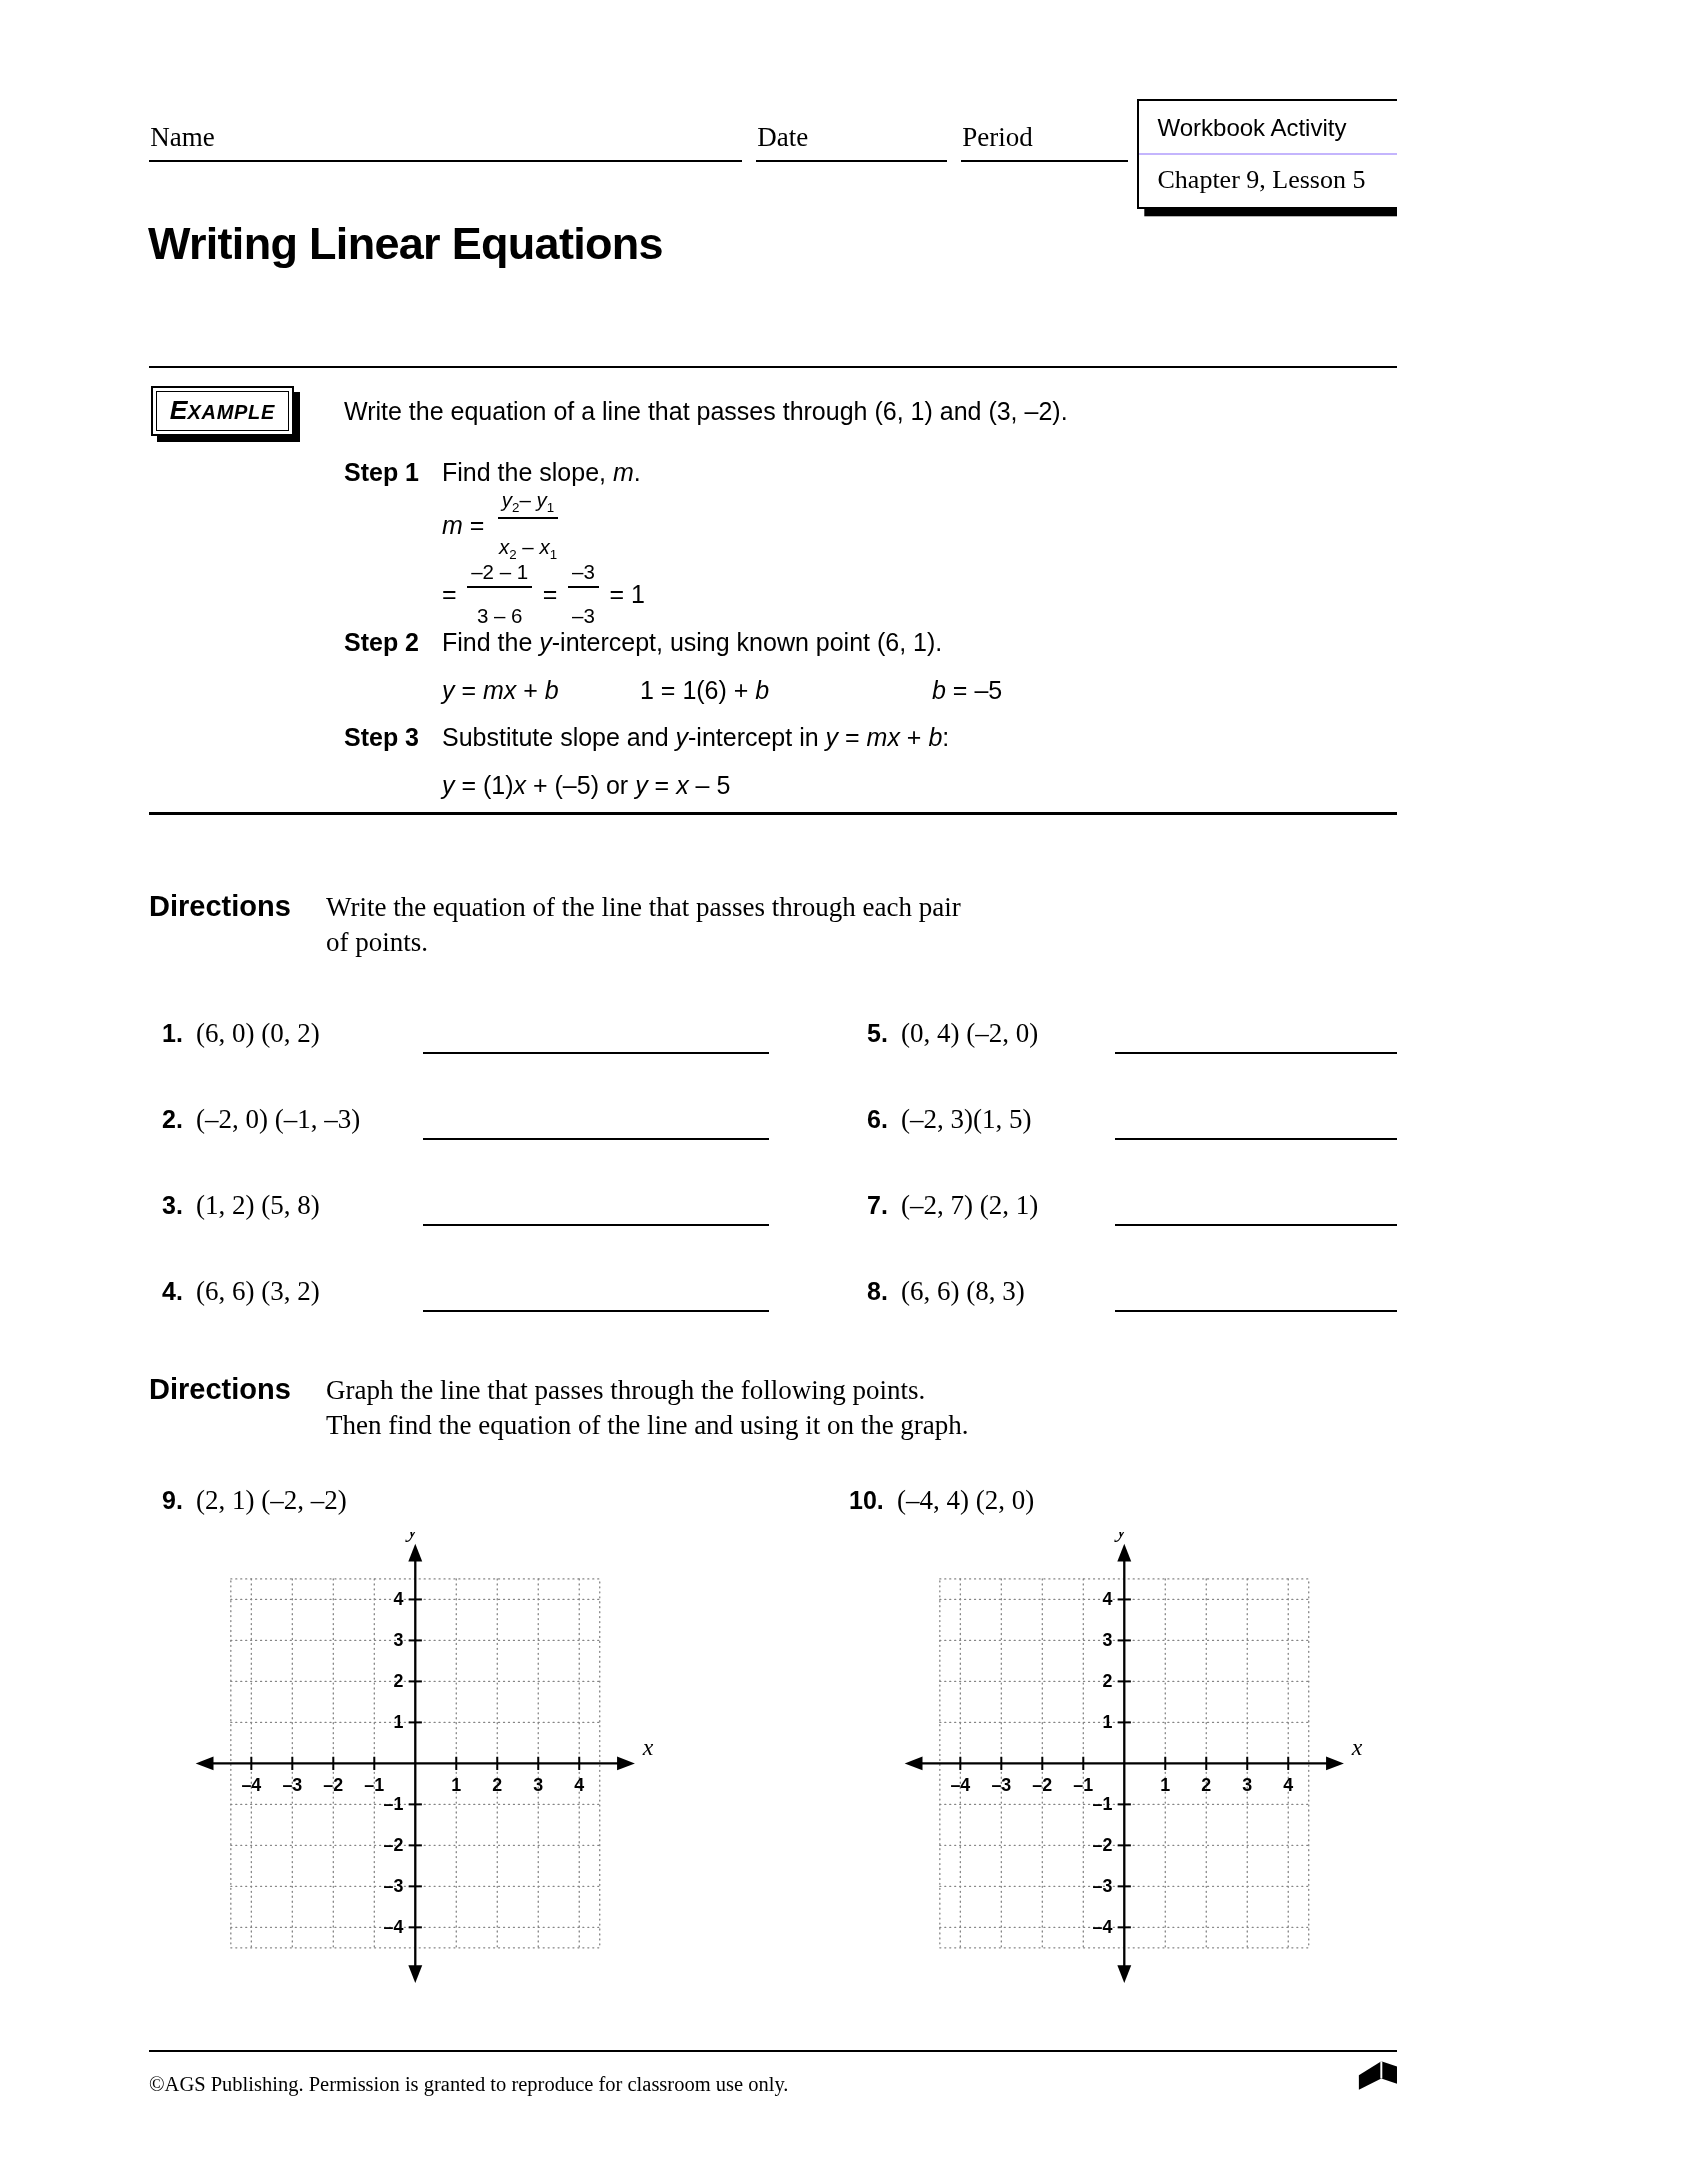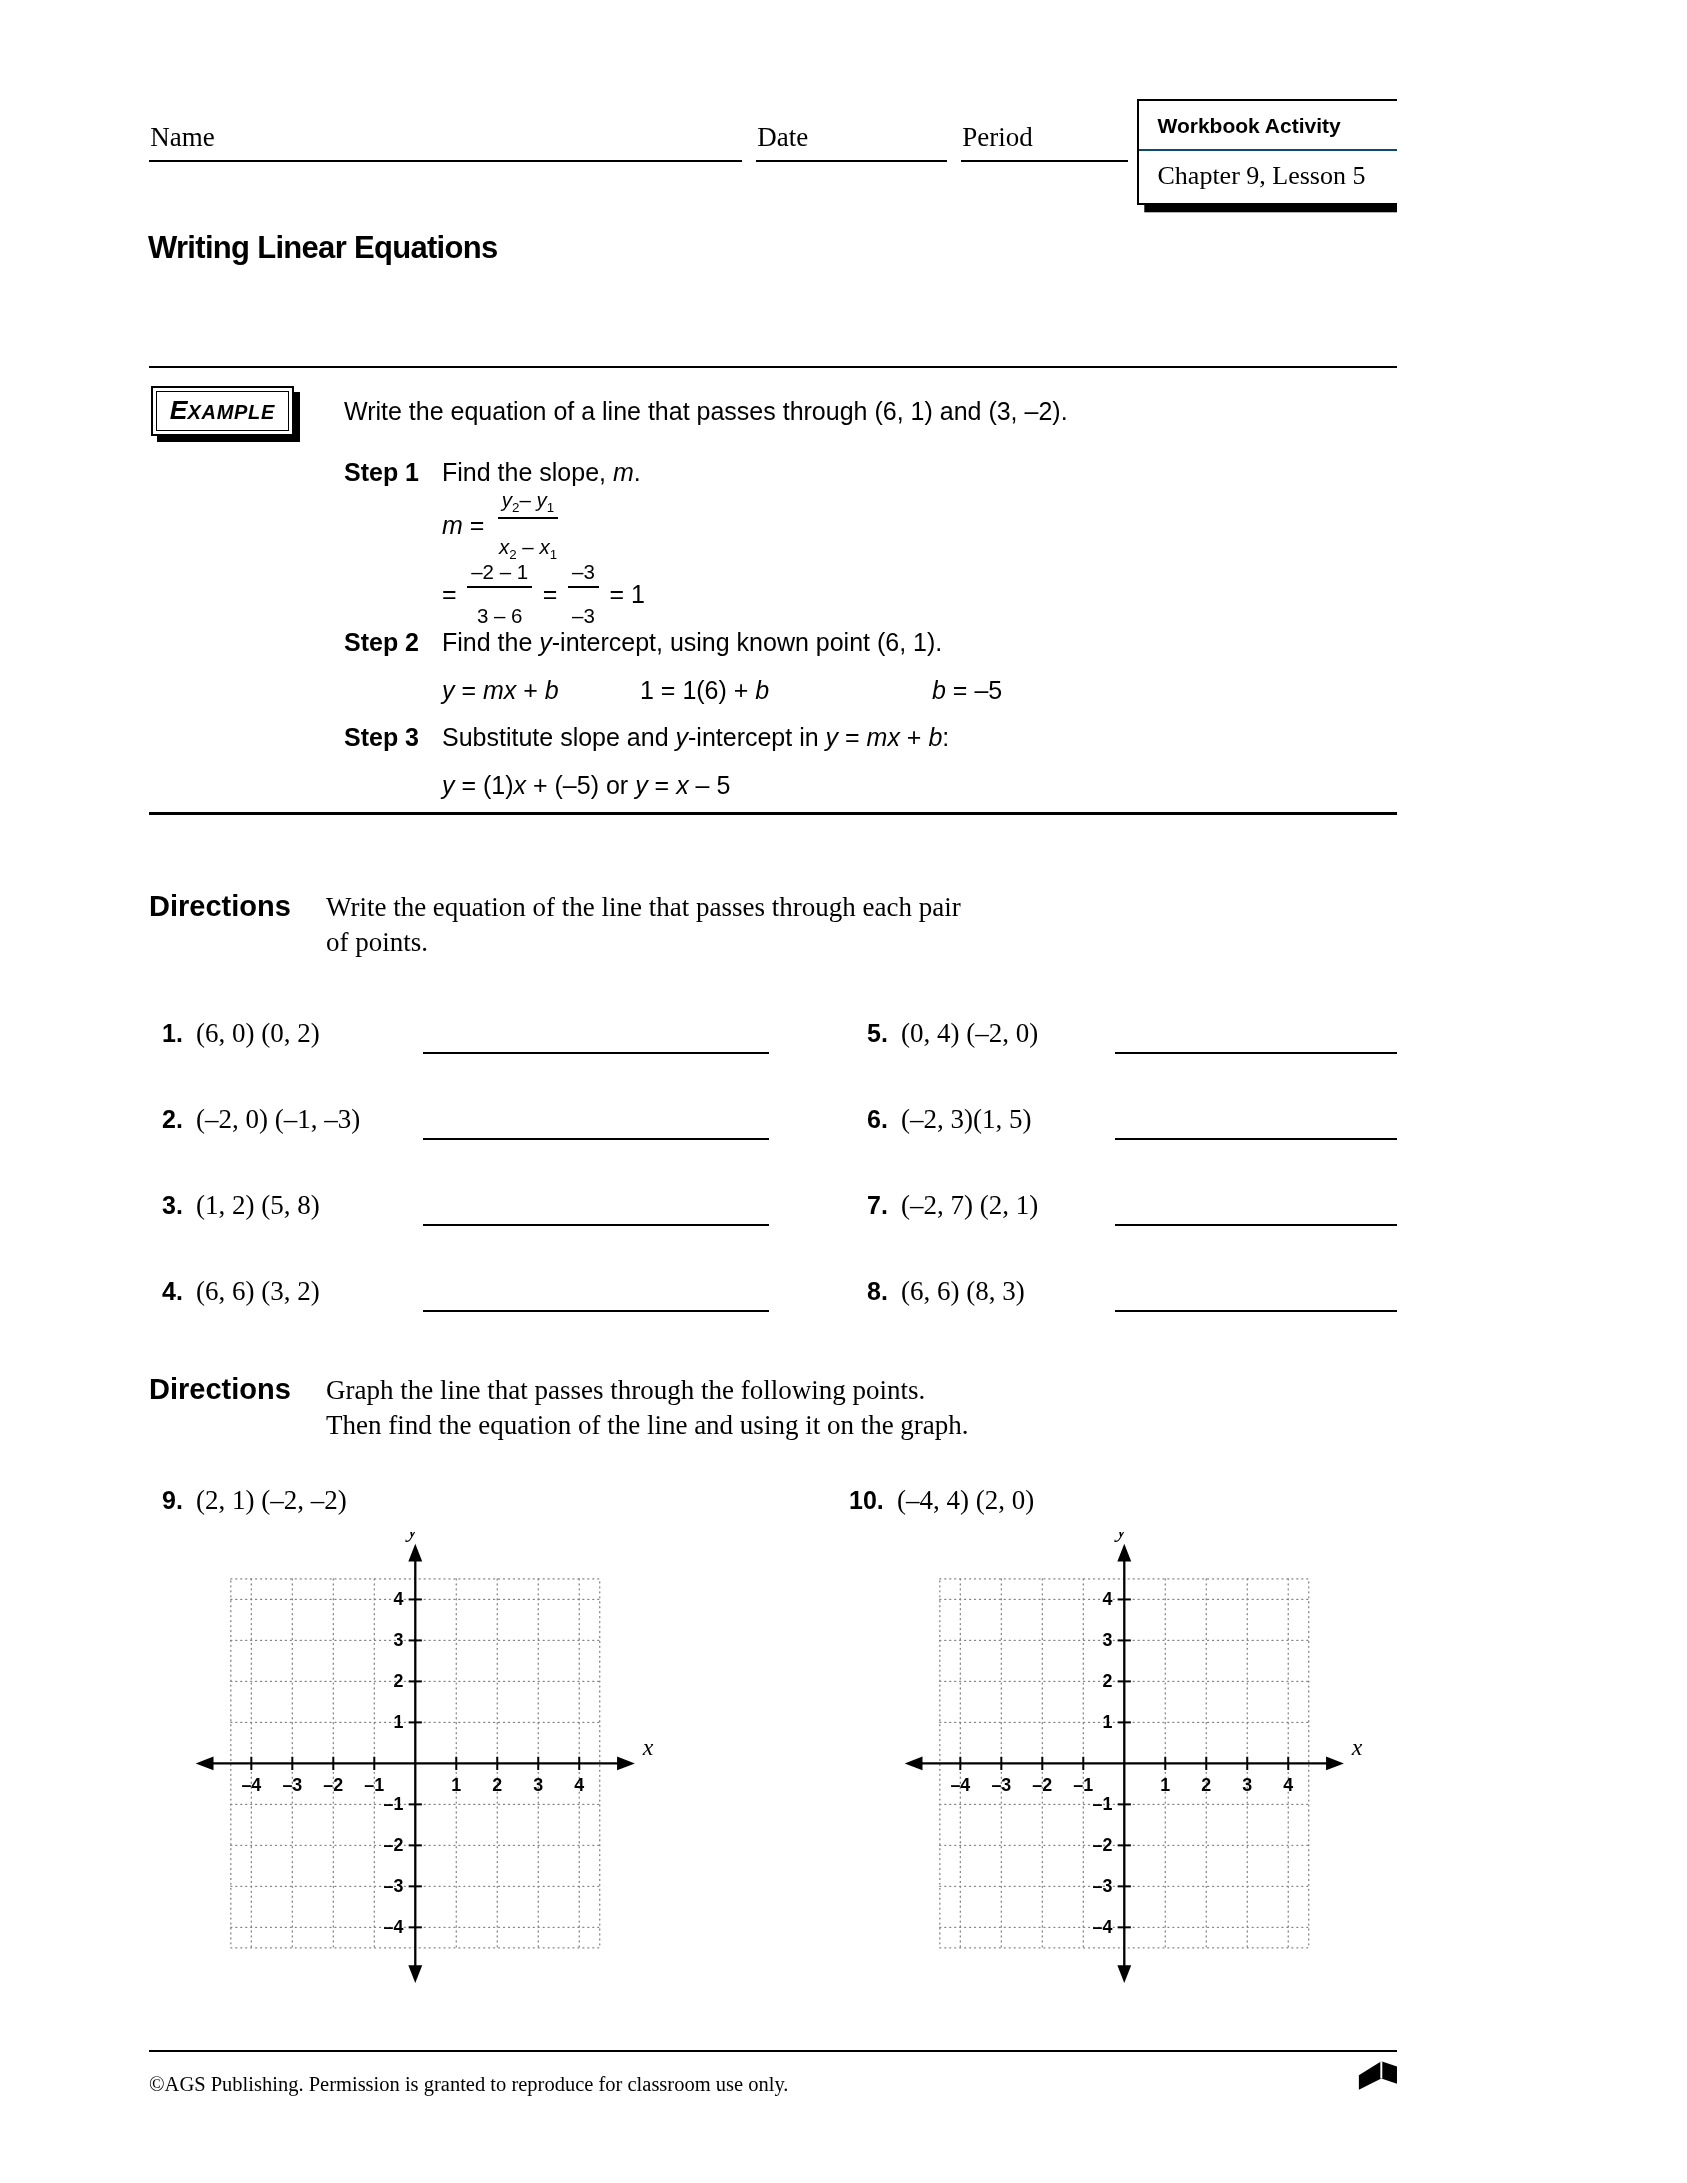--- a/index.html
+++ b/index.html
@@ -8,30 +8,30 @@
           font-family:"Liberation Sans", sans-serif; color:#000; overflow:hidden; }
   .serif { font-family:"Liberation Serif", serif; }
 
   
   .field { position:absolute; height:44px; border-bottom:2px solid #000; }
   .field-label { position:absolute; left:1.3px; bottom:6.6px; font-size:27px; }
 
   
   #workbook-box { position:absolute; left:1137px; top:99px; width:335px;
                   border:2.6px solid #000; background:#fff; box-shadow:7.3px 7.3px 0 #000; z-index:3; }
-  .wb-title { font-weight:bold; font-size:21px; padding:13.2px 6.6px 10.6px 18.5px; border-bottom:2px solid #0c4a6e; }
+  .wb-title { font-weight:normal; font-size:24px; padding:13.2px 6.6px 10.6px 18.5px; border-bottom:2px solid #c4b5fd; }
   .wb-sub   { font-family:"Liberation Serif", serif; font-size:26px; padding:10px 6.6px 12px 18.5px; }
 
   
   #page-tab { position:absolute; left:1454px; top:105px; width:83px; height:75px; background:#fff;
               border:2.6px solid #000; box-shadow:5.3px 6.6px 0 #000; transform:rotate(-8deg);
               display:flex; align-items:center; justify-content:center; z-index:2; }
   #page-tab span { transform:rotate(8deg); font-weight:bold; font-size:36px; padding-left:17px; }
 
-  #title { position:absolute; left:148px; top:218px; font-size:31px; font-weight:bold; letter-spacing:-0.7px;margin-top:12px; }
+  #title { position:absolute; left:148px; top:218px; font-size:45px; font-weight:bold; letter-spacing:-0.7px; }
 
   .rule { position:absolute; background:#000; }
 
   
   .example-box { position:absolute; left:151px; top:386px; background:#fff;
                  border:2px solid #000; box-shadow:6px 6px 0 #000; padding:2.6px; }
   .example-inner { border:1.3px solid #000; padding:3.3px 13.2px 4.6px 13.2px; font-weight:bold; font-style:italic; white-space:nowrap; }
   .ex-e { font-size:26.5px; }
   .ex-rest { font-size:20px; letter-spacing:0.7px; }
 

